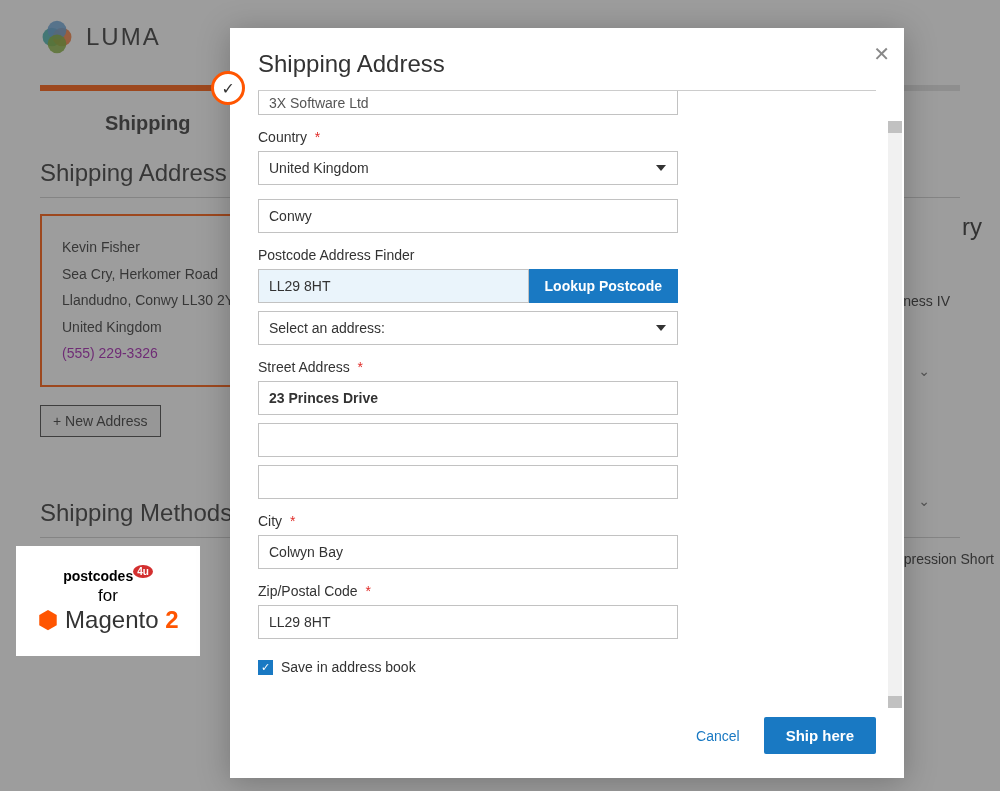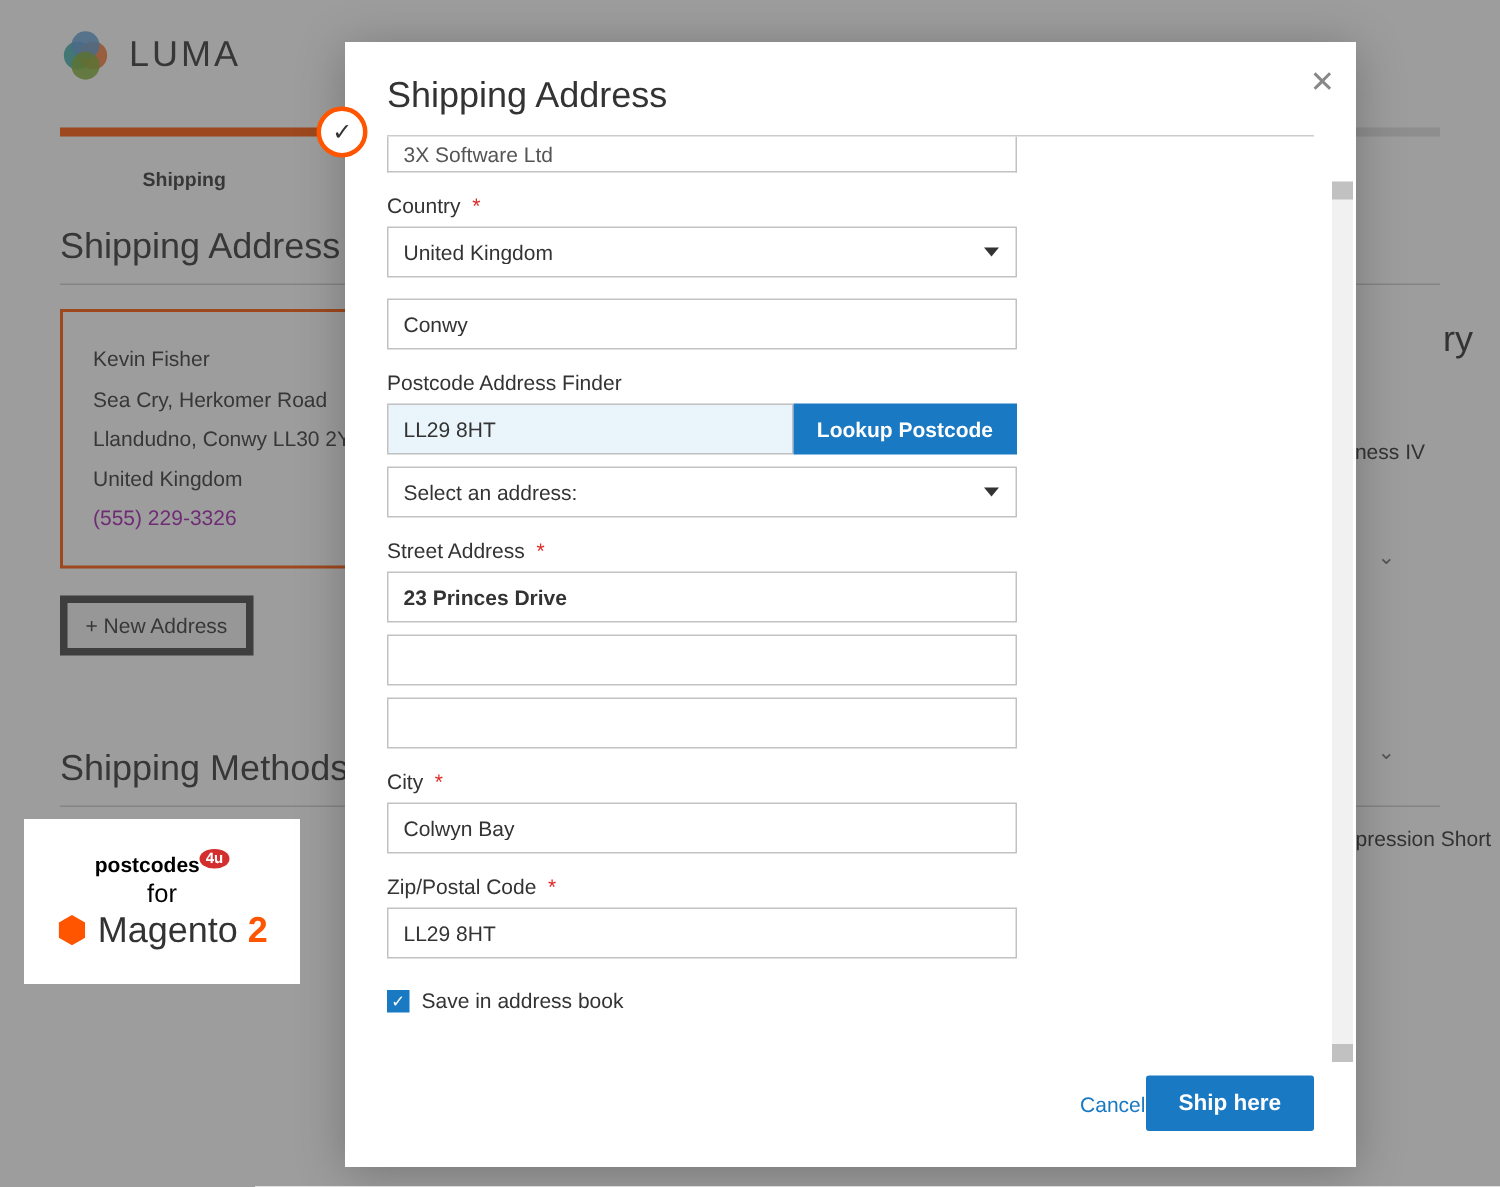--- a/index.html
+++ b/index.html
@@ -11,30 +11,30 @@
   .logo-mark { width: 34px; height: 34px; }
   .logo-text { font-size: 24px; font-weight: 500; color: #333; letter-spacing: 2px; }
 
   .progress { display:flex; align-items:center; margin-bottom: 8px; }
   .progress-seg { height: 6px; background: #ff5501; flex: 1; position: relative; }
   .progress-seg.gray { background:#e0e0e0; }
   .progress-node { width: 34px; height:34px; border-radius:50%; background:#fff; border:3px solid #ff5501; display:flex; align-items:center; justify-content:center; margin: -1px -10px; z-index:2; position:relative; }
   .check { color:#333; font-size:16px; }
 
   .steps { display:flex; gap: 80px; padding-left: 55px; margin-bottom: 24px; }
-  .step { font-size: 13px; color:#333; font-weight:600; }
+  .step { font-size: 20px; color:#333; font-weight:600;margin-left:10px; }
   .step.inactive { color:#666; font-weight:400; }
 
   .section-title { font-size: 24px; font-weight: 300; color:#333; margin-bottom: 10px; }
   .hr { border: none; border-bottom: 1px solid #ccc; margin-bottom: 16px; }
 
   .address-card { border: 2px solid #ff5501; padding: 18px 20px; width: 320px; font-size: 14px; color:#333; line-height: 1.9; margin-bottom: 18px; }
   .phone { color: #a21caf; }
 
-  .btn-gray { background: #f2f2f2; border:5px solid #404040; padding: 7px 12px; font-size:14px; color:#333; cursor:pointer; }
+  .btn-gray { background: #f2f2f2; border:1px solid #404040; padding: 7px 12px; font-size:14px; color:#333; cursor:pointer; }
 
   .methods-title { margin-top: 62px; }
   .method-row { display:flex; align-items:center; gap: 20px; font-size:14px; color:#333; padding: 12px 0; }
   .radio { width:14px; height:14px; border-radius:50%; border:2px solid #1979c3; display:inline-flex; align-items:center; justify-content:center; }
   .radio-dot { width:8px; height:8px; border-radius:50%; background:#1979c3; }
   .price { font-weight:700; margin-left:4px; }
 
   .promo { position:absolute; left:16px; top:546px; width:184px; height:110px; background:#fff; display:flex; flex-direction:column; align-items:center; justify-content:center; text-align:center; font-size:12px; }
   .promo .p1 { font-size:14px; font-weight:700; margin-bottom:2px; }
   .promo .p2 { font-size:17px; }
@@ -69,21 +69,21 @@
 
   .postcode-row { display:flex; width:420px; }
   .postcode-row input { flex:1; background:#eaf4fb; }
   .lookup-btn { background:#1979c3; color:#fff; border:none; padding: 0 16px; font-size:14px; font-weight:600; cursor:pointer; height:34px; }
 
   .addr-inputs input { margin-bottom: 8px; font-weight: bold; }
 
   .checkbox-row { display:flex; align-items:center; gap:8px; margin-top: 20px; font-size:14px; color:#333; }
   .checkbox { width:15px; height:15px; background:#1979c3; display:inline-flex; align-items:center; justify-content:center; color:#fff; font-size:11px; }
 
-  .modal-footer { padding: 24px 28px; display:flex; justify-content:flex-end; align-items:center; }
+  .modal-footer { padding: 24px 28px; display:flex; justify-content:flex-end; align-items:center; gap: 24px; }
   .link-btn { background:none; border:none; color:#1979c3; font-size:14px; cursor:pointer; }
   .primary-btn { background:#1979c3; color:#fff; border:none; padding:10px 22px; font-size:15px; font-weight:600; cursor:pointer; border-radius:2px; }
 
   
   .sb-track { position:absolute; right:2px; top:93px; bottom:70px; width:14px; background:#f1f1f1; }
   .sb-thumb { position:absolute; right:2px; width:14px; background:#c1c1c1; }
 
   .mt { margin-top: 14px; }
 </style>
 </head>

